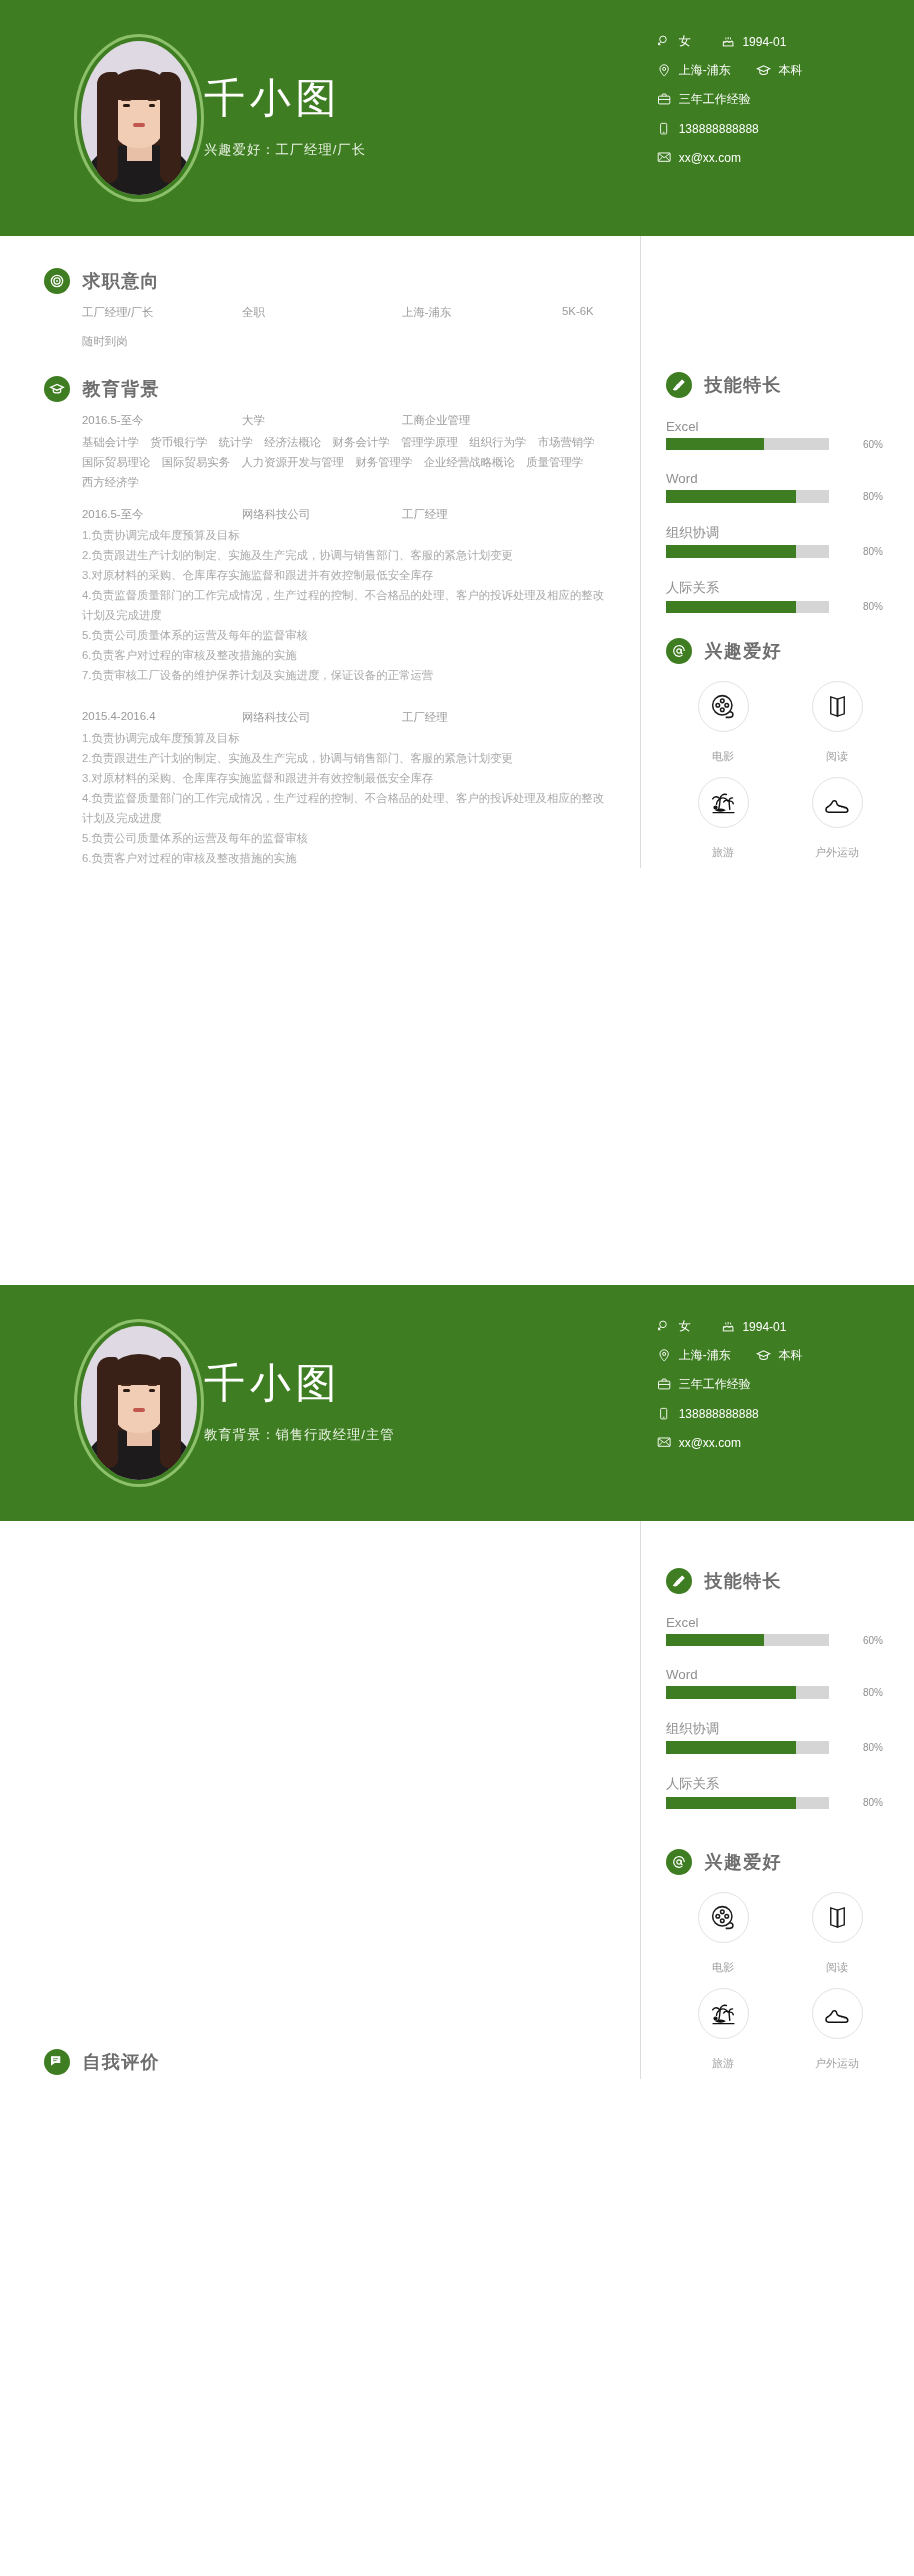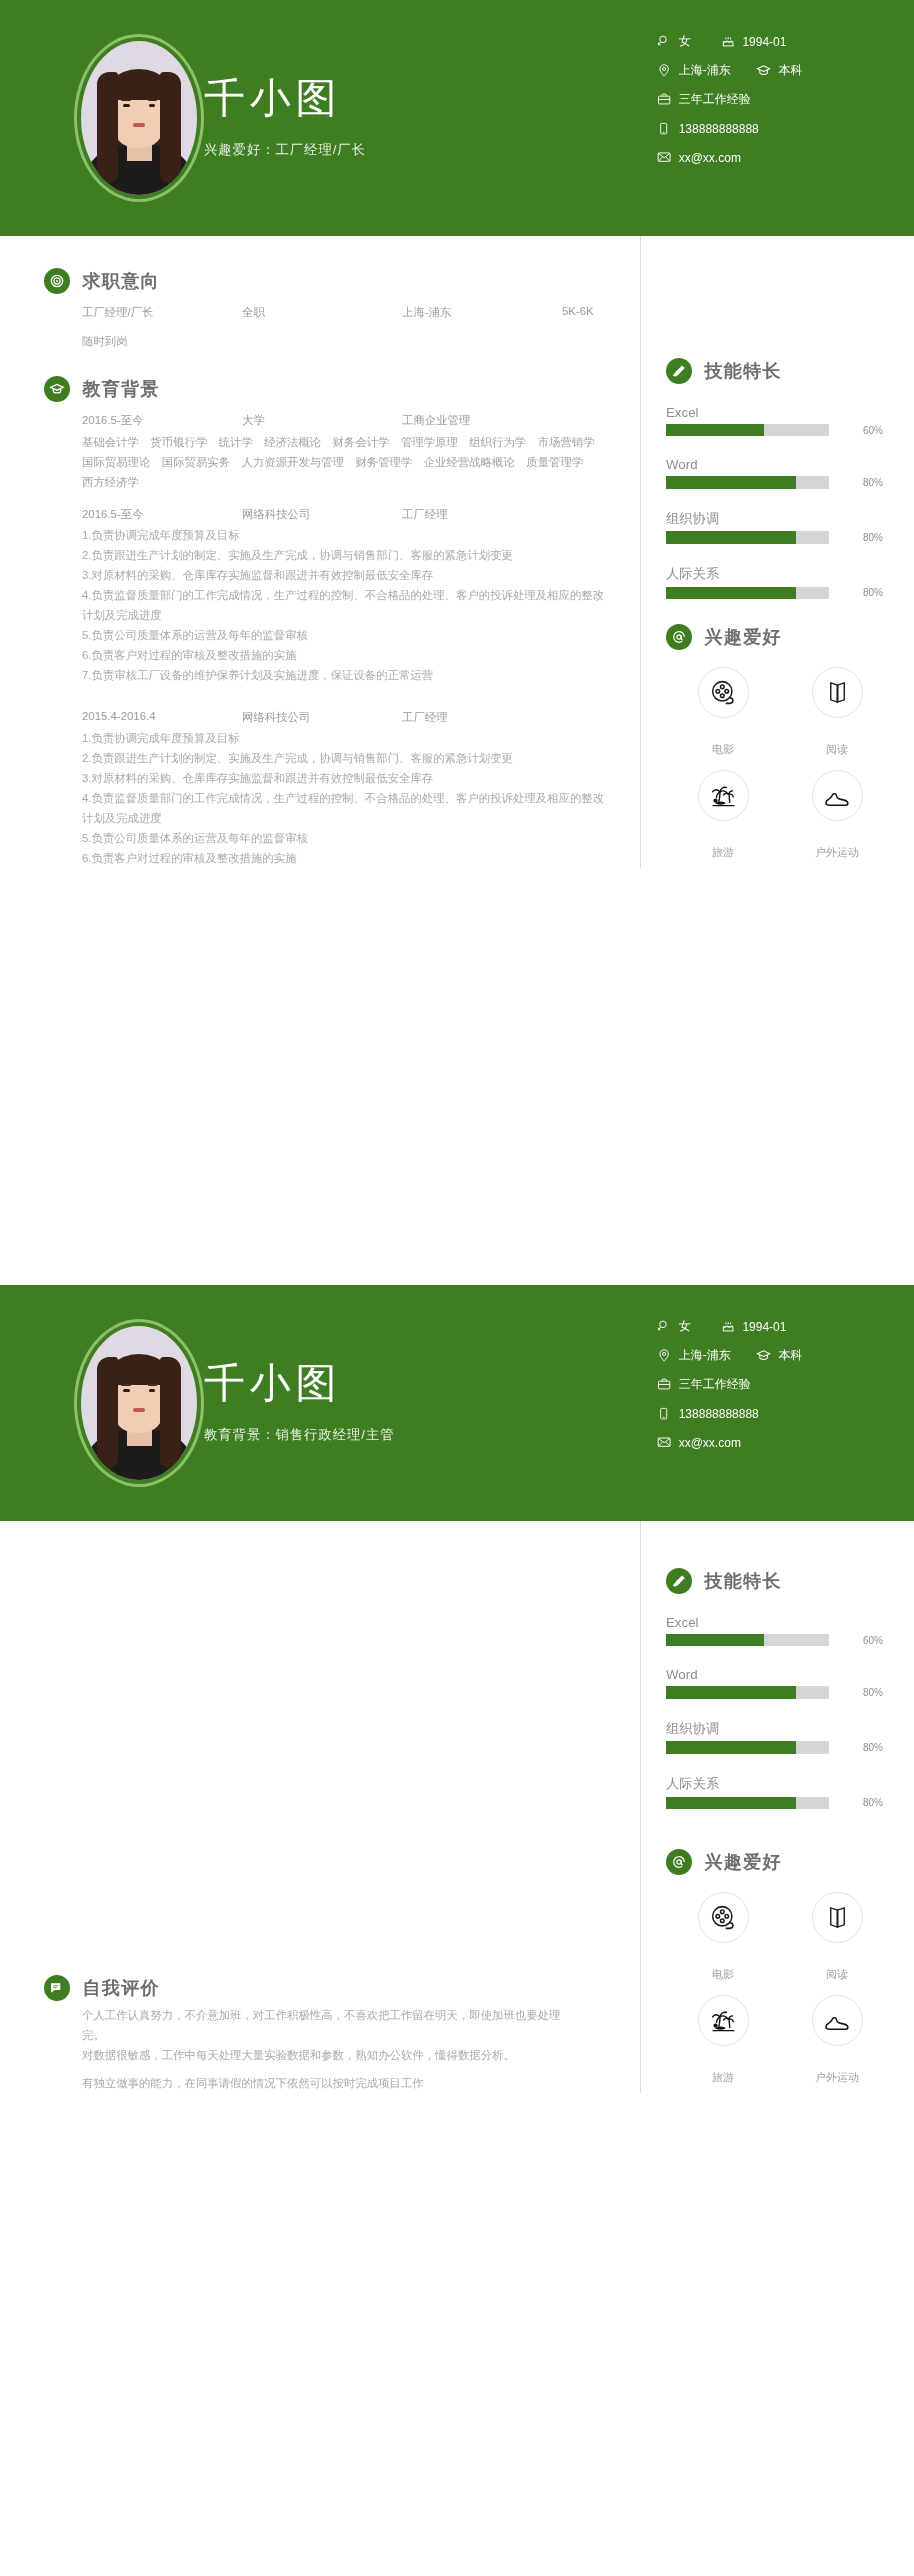--- a/index.html
+++ b/index.html
@@ -127,21 +127,21 @@
   
   .hobbies { margin-top:25px; }
   .hob-grid { display:flex; flex-wrap:wrap; margin-top:17px; }
   .hob { width:50%; display:flex; flex-direction:column; align-items:center; margin-bottom:7.6px; }
   .hob-circle {
     width:51px; height:51px; border-radius:50%;
     border:1px solid #e2e2e2;
     display:flex; align-items:center; justify-content:center;
   }
   .hob-circle svg { display:block; }
-  .hob-label { font-size:11px; color:#a0a0a0; margin-top:24px; }
+  .hob-label { font-size:11px; color:#a0a0a0; margin-top:17px; }
 </style>
 </head>
 <body>
 
 <div class="page" id="page1">
 
   <div class="header">
     <div class="avatar-wrap">
       <div class="avatar">
         <div class="av-hair-back"></div>
@@ -562,25 +562,20 @@
       <div class="sec" style="margin-top:18px;">
         <span class="sec-ico">
           <svg width="15.2" height="15.2" viewBox="0 0 24 24" fill="none" stroke="#fff" stroke-width="1.7">
             <path d="M4 4.5h13v9H8.5L4 17V4.5z" fill="#fff" stroke="#fff"></path>
             <line x1="6.5" y1="7.5" x2="14.5" y2="7.5" stroke="#3e7d21" stroke-width="1.3"></line>
             <line x1="6.5" y1="10.5" x2="12" y2="10.5" stroke="#3e7d21" stroke-width="1.3"></line>
           </svg>
         </span>
         <span class="sec-title">自我评价</span>
       </div>
-      <div class="ind" style="max-width:534px;">
-        <div class="para">个人工作认真努力，不介意加班，对工作积极性高，不喜欢把工作留在明天，即使加班也要处理完。</div>
-        <div class="para">对数据很敏感，工作中每天处理大量实验数据和参数，熟知办公软件，懂得数据分析。</div>
-        <div class="para" style="margin-top:7.6px;">有独立做事的能力，在同事请假的情况下依然可以按时完成项目工作</div>
-      </div>
     </div>
 
     <div class="divider"></div>
 
     <div class="right">
       <div class="sec" style="margin-top:15.2px;">
         <span class="sec-ico">
           <svg width="15.2" height="15.2" viewBox="0 0 24 24" fill="none" stroke="#fff" stroke-width="1.8">
             <path d="M17.5 3.5l3 3-8 8-3-3 8-8z" fill="#fff"></path>
               <path d="M9.5 11.5l3 3-3.5 3.5c-1.4 1.4-3.6 1.4-5 0l5.5-6.5z" fill="#fff"></path>

